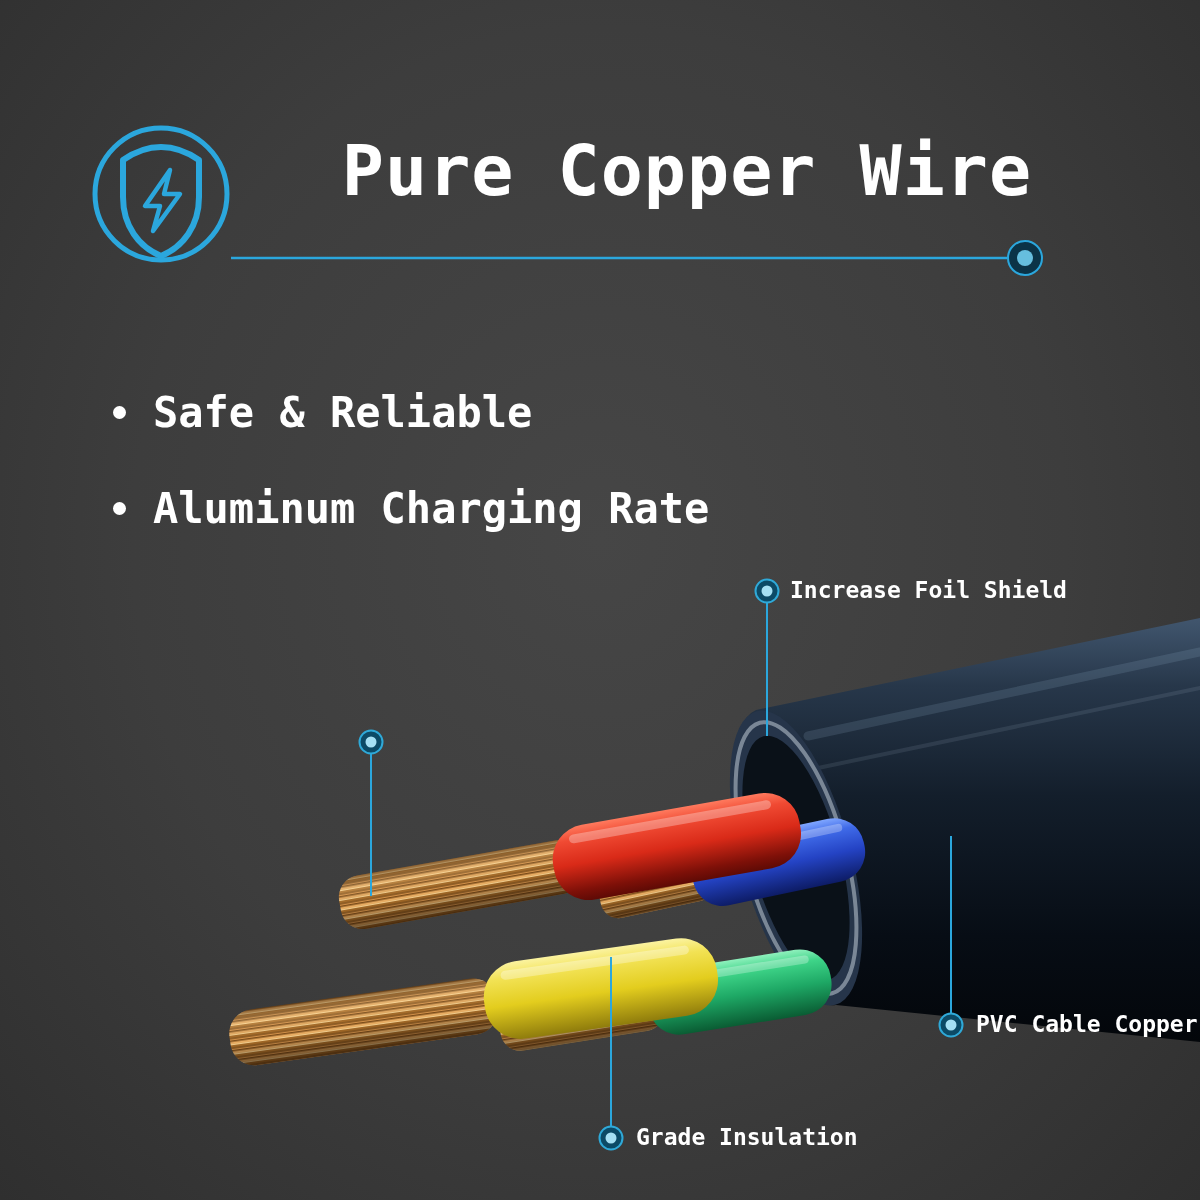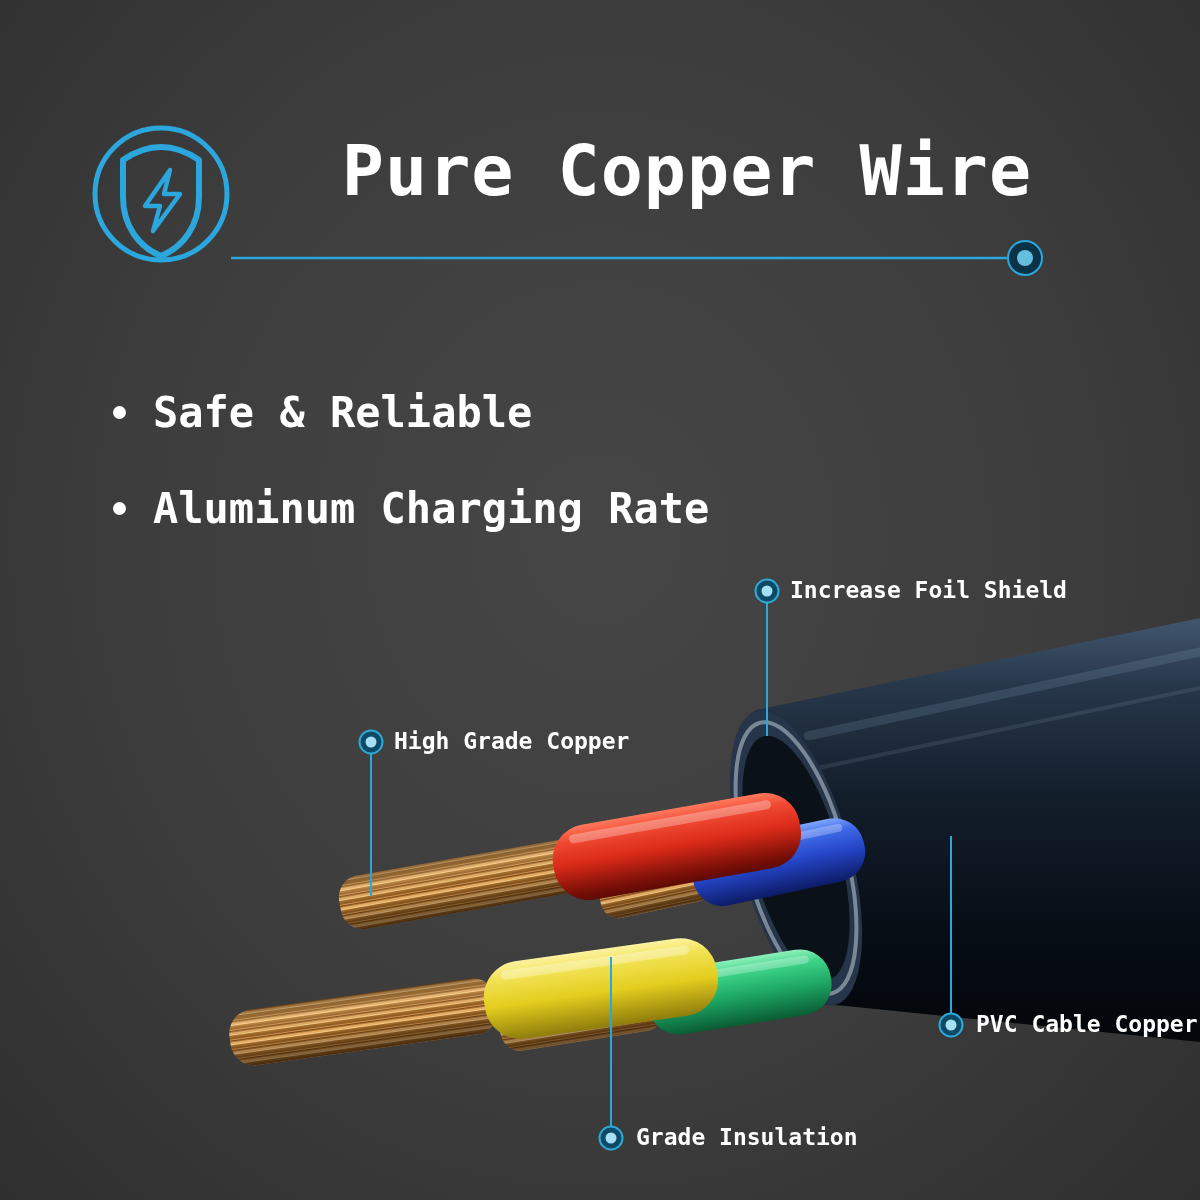--- a/index.html
+++ b/index.html
@@ -154,17 +154,16 @@
     <span class="bdot"></span>
     <span>Safe &amp; Reliable</span>
   </li>
   <li>
     <span class="bdot"></span>
     <span>Aluminum Charging Rate</span>
   </li>
 </ul>
 
 <div class="callout-label" style="left:790px;top:577px">Increase Foil Shield</div>
-<div class="callout-label" style="left:394px;top:728px">High Grade Copper</div>
 <div class="callout-label" style="left:976px;top:1011px">PVC Cable Copper</div>
 <div class="callout-label" style="left:636px;top:1124px">Grade Insulation</div>
 
 </div>
 
 </body></html>

